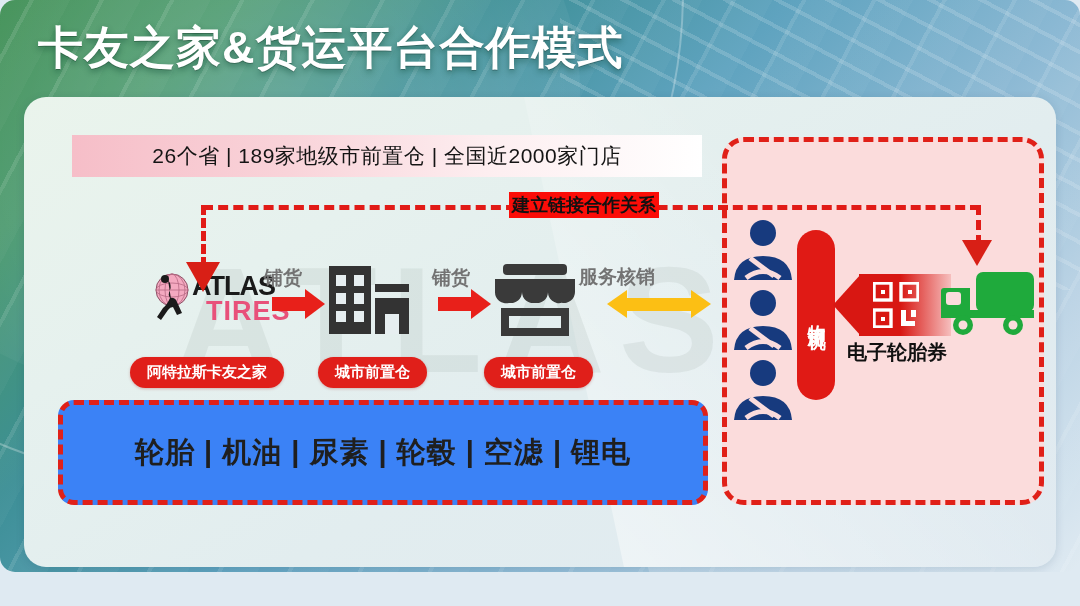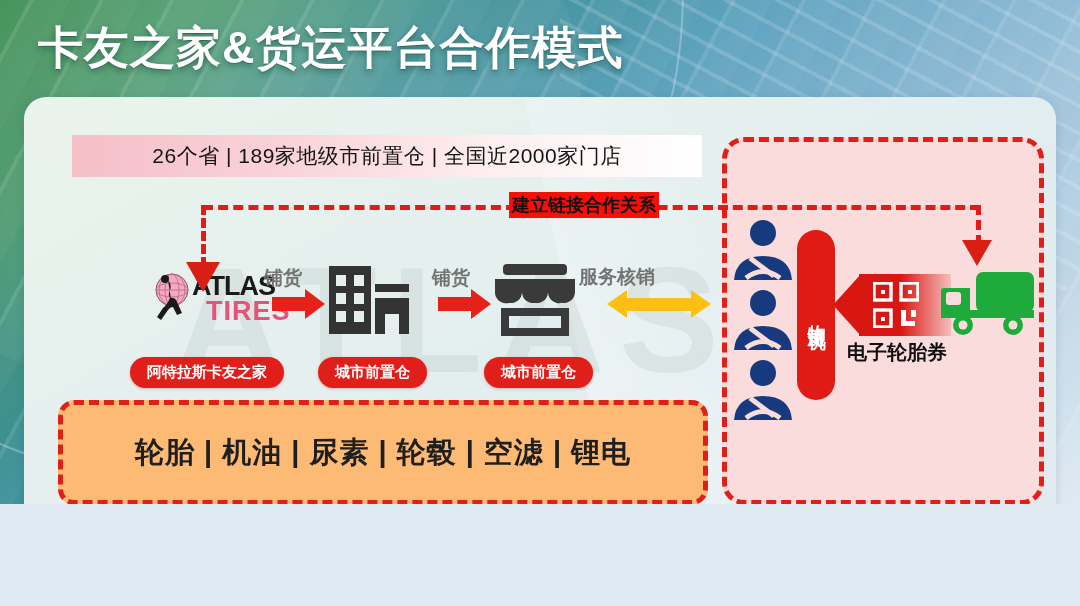--- a/index.html
+++ b/index.html
@@ -1,21 +1,21 @@
 <!DOCTYPE html>
 <html><head>
 <meta charset="utf-8">
 <style>
   html,body{margin:0;padding:0;}
   body{
     width:1080px;height:606px;overflow:hidden;
     font-family:"Liberation Sans","DejaVu Sans",sans-serif;
     background:#dfeaf2;
   }
-  #root{position:relative;width:1080px;height:504px;overflow:hidden;}
+  #root{position:relative;width:1080px;height:572px;overflow:hidden;border-radius:15px;}
 
   
   .bg-base{position:absolute;inset:0;
     background:linear-gradient(135deg,#3f8f54 0%,#46976a 14%,#3d8f96 30%,#5fa3bf 48%,#8cb9d4 66%,#b9d2e4 82%,#dfeaf2 100%);}
   .bg-tread{position:absolute;inset:0;opacity:.55;
     background:repeating-linear-gradient(118deg,
       rgba(255,255,255,.00) 0px,rgba(255,255,255,.00) 26px,
       rgba(255,255,255,.22) 26px,rgba(255,255,255,.22) 30px,
       rgba(255,255,255,.06) 30px,rgba(255,255,255,.06) 62px);}
   .bg-tread2{position:absolute;left:560px;top:-40px;width:560px;height:330px;opacity:.5;
@@ -87,21 +87,21 @@
   .flow-label{position:absolute;font-size:19px;font-weight:bold;color:#737373;}
 
   .y-arrow{position:absolute;height:13px;background:#fcbf14;}
   .y-arrow:before{content:"";position:absolute;left:-18px;top:-8px;width:0;height:0;
     border-top:14px solid transparent;border-bottom:14px solid transparent;border-right:20px solid #fcbf14;}
   .y-arrow:after{content:"";position:absolute;right:-18px;top:-8px;width:0;height:0;
     border-top:14px solid transparent;border-bottom:14px solid transparent;border-left:20px solid #fcbf14;}
 
   
   .prod-box{position:absolute;left:58px;top:400px;width:640px;height:95px;
-    border:5px dashed #e02018;border-radius:16px;background:#fdba74;
+    border:5px dashed #e02018;border-radius:16px;background:#3b82f6;
     display:flex;align-items:center;justify-content:center;}
   .prod-box span{font-size:29px;font-weight:bold;color:#1f1f1f;letter-spacing:1px;}
 
   
   .right-panel{position:absolute;left:722px;top:137px;width:312px;height:358px;
     border:5px dashed #e02018;border-radius:22px;background:#fbdcdc;}
   .rp-line-h{position:absolute;left:718px;top:205px;width:262px;height:0;z-index:6;
     border-top:5px dashed #e11b17;}
   .rp-line-v{position:absolute;left:976px;top:205px;width:0;height:40px;z-index:6;
     border-left:5px dashed #e11b17;}

